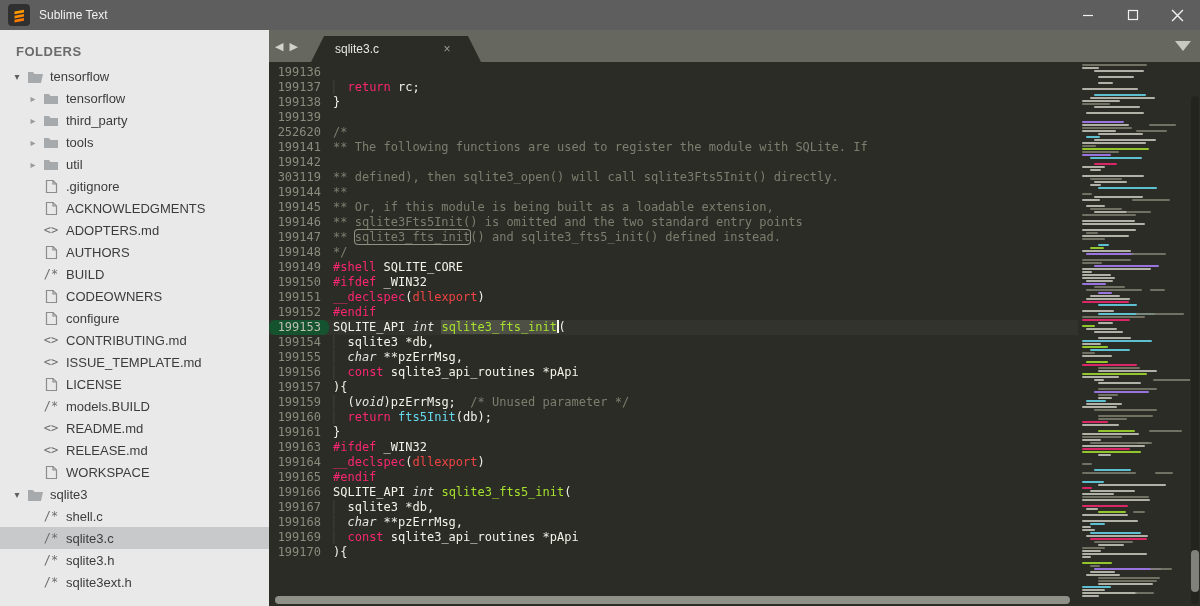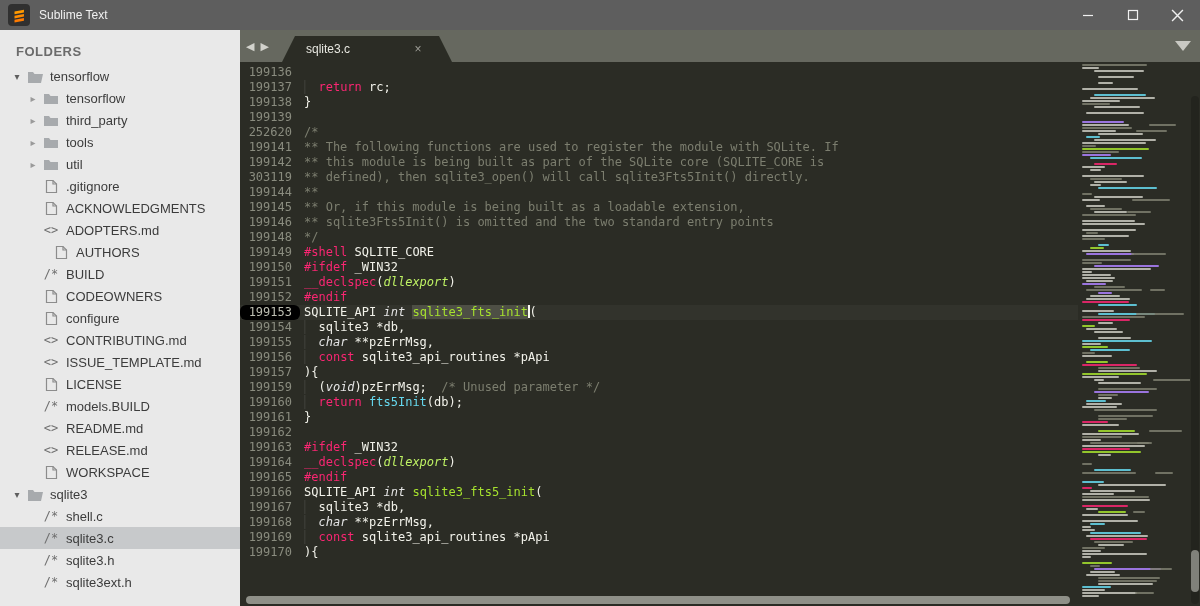--- a/index.html
+++ b/index.html
@@ -11,21 +11,21 @@
   .logo-tile { width:22px; height:22px; margin-left:8px; background:#303030; border-radius:4px;
                display:flex; align-items:center; justify-content:center; }
   .app-title { color:#f1f1f1; font-size:12px; margin-left:9px; }
   .win-controls { position:absolute; right:0; top:0; height:30px; display:flex; }
   .win-btn { width:45px; height:30px; display:flex; align-items:center; justify-content:center; }
 
   
   .main { display:flex; height:576px; }
 
   
-  .sidebar { width:240px; background:#e9e9e9; overflow:hidden; flex:none; }
+  .sidebar { width:269px; background:#e9e9e9; overflow:hidden; flex:none; }
   .sb-header { font-size:13px; font-weight:bold; color:#6b6b6b; letter-spacing:.5px;
                padding:14px 0 6px 16px; }
   .sb-item { height:22px; display:flex; align-items:center; font-size:13px; color:#3c3c3c;
              white-space:nowrap; cursor:default; }
   .sb-item.selected { background:#c7c9cb; }
   .tri { width:14px; font-size:10px; color:#5f5f5f; text-align:center; flex:none; }
   .tri.dim { color:#9a9a9a; }
   .sb-ico { width:22px; display:flex; align-items:center; justify-content:center; flex:none; }
   .glyph { font-family:"DejaVu Sans Mono",monospace; font-size:12px; color:#6f6f6f; }
   .sb-label { margin-left:4px; }
@@ -48,27 +48,27 @@
 
   
   .code-wrap { position:absolute; top:32px; left:0; right:0; bottom:0; background:#2b2c25;
                overflow:hidden; }
   .code-scroll { position:absolute; top:3px; left:0; right:122px; bottom:12px;
                  font-family:"DejaVu Sans Mono",monospace; font-size:12px; line-height:15px; }
   .cl { height:15px; white-space:pre; display:flex; }
   .cl .gut { width:60px; flex:none; text-align:right; padding-right:8px; color:#8a8c7f; }
   .cl .src { padding-left:4px; }
   .cl.current { background:rgba(255,255,255,0.035); }
-  .cl.current .gut { background:#000000; color:#bdbfb2;border-radius:6px; }
+  .cl.current .gut { background:#14532d; color:#bdbfb2;border-radius:6px; }
   .tok-pl { color:#f2f2ea; }
   .tok-kw { color:#f92672; }
   .tok-ty { color:#e5e5e5; font-style:italic; }
   .tok-fc { color:#66d9ef; }
   .tok-fn { color:#a6e22e; }
-  .tok-pu { color:#bef264;font-style:italic; }
+  .tok-pu { color:#ef4444; }
   .tok-cm { color:#7c7e6f; }
   .tok-cmbox { color:#7c7e6f; box-shadow:0 0 0 1px #8f9183; border-radius:3px; }
   .tok-sel { color:#a6e22e; background:#4e4f45; }
   .tok-ind { box-shadow:inset 1.5px 0 0 rgba(255,255,255,0.07); }
   .caret { display:inline-block; width:1.5px; height:13px; background:#f8f8f0;
            vertical-align:-2px; }
 
   
   .minimap { position:absolute; top:2px; right:10px; width:110px; bottom:2px; overflow:hidden; }
   .mm-row { height:2px; margin-bottom:1px; position:relative; }
@@ -182,21 +182,21 @@
           </span>
           <span class="sb-label">ACKNOWLEDGMENTS</span>
         </div>
         <div class="sb-item" style="padding-left: 26px;">
           <span class="tri"></span>
           <span class="sb-ico">
             <span class="glyph">&lt;&gt;</span>
           </span>
           <span class="sb-label">ADOPTERS.md</span>
         </div>
-        <div class="sb-item" style="padding-left: 36px;">
+        <div class="sb-item" style="padding-left: 26px;">
           <span class="tri"></span>
           <span class="sb-ico">
             <svg width="13" height="15" viewBox="0 0 13 15">
               <path d="M1.5 1.5 h6.5 l3.5 3.5 v8.5 h-10 Z" fill="none" stroke="#8c8c8c" stroke-width="1.2"></path>
               <path d="M8 1.5 v3.5 h3.5" fill="none" stroke="#8c8c8c" stroke-width="1.2"></path>
             </svg>
           </span>
           <span class="sb-label">AUTHORS</span>
         </div>
         <div class="sb-item" style="padding-left: 26px;">
@@ -335,39 +335,39 @@
     </div>
 
     <div class="code-wrap">
       <div class="code-scroll" id="code-lines">
           <div class="cl"><span class="gut">199136</span><span class="src"></span></div>
           <div class="cl"><span class="gut">199137</span><span class="src"><span class="tok-ind">  </span><span class="tok-kw">return</span><span class="tok-pl"> rc;</span></span></div>
           <div class="cl"><span class="gut">199138</span><span class="src"><span class="tok-pl">}</span></span></div>
           <div class="cl"><span class="gut">199139</span><span class="src"></span></div>
           <div class="cl"><span class="gut">252620</span><span class="src"><span class="tok-cm">/*</span></span></div>
           <div class="cl"><span class="gut">199141</span><span class="src"><span class="tok-cm">** The following functions are used to register the module with SQLite. If</span></span></div>
-          <div class="cl"><span class="gut">199142</span><span class="src"><span class="tok-cm">** this module is being built as part of the SQLite core (SQLITE_CORE is</span></span></div>
+          <div class="cl"><span class="gut">199142</span></div>
           <div class="cl"><span class="gut">303119</span><span class="src"><span class="tok-cm">** defined), then sqlite3_open() will call sqlite3Fts5Init() directly.</span></span></div>
           <div class="cl"><span class="gut">199144</span><span class="src"><span class="tok-cm">**</span></span></div>
           <div class="cl"><span class="gut">199145</span><span class="src"><span class="tok-cm">** Or, if this module is being built as a loadable extension,</span></span></div>
           <div class="cl"><span class="gut">199146</span><span class="src"><span class="tok-cm">** sqlite3Fts5Init() is omitted and the two standard entry points</span></span></div>
+          <div class="cl"><span class="gut">199147</span><span class="src"><span class="tok-cm">** </span><span class="tok-cmbox">sqlite3_fts_init</span><span class="tok-cm">() and sqlite3_fts5_init() defined instead.</span></span></div>
           <div class="cl"><span class="gut">199148</span><span class="src"><span class="tok-cm">*/</span></span></div>
           <div class="cl"><span class="gut">199149</span><span class="src"><span class="tok-kw">#shell</span><span class="tok-pl"> SQLITE_CORE</span></span></div>
           <div class="cl"><span class="gut">199150</span><span class="src"><span class="tok-kw">#ifdef</span><span class="tok-pl"> _WIN32</span></span></div>
           <div class="cl"><span class="gut">199151</span><span class="src"><span class="tok-kw">__declspec</span><span class="tok-pl">(</span><span class="tok-pu">dllexport</span><span class="tok-pl">)</span></span></div>
           <div class="cl"><span class="gut">199152</span><span class="src"><span class="tok-kw">#endif</span></span></div>
           <div class="cl current"><span class="gut">199153</span><span class="src"><span class="tok-pl">SQLITE_API </span><span class="tok-ty">int</span><span class="tok-pl"> </span><span class="tok-sel">sqlite3_fts_init</span><span class="caret"></span><span class="tok-pl">(</span></span></div>
           <div class="cl"><span class="gut">199154</span><span class="src"><span class="tok-ind">  </span><span class="tok-pl">sqlite3 *db,</span></span></div>
           <div class="cl"><span class="gut">199155</span><span class="src"><span class="tok-ind">  </span><span class="tok-ty">char</span><span class="tok-pl"> **pzErrMsg,</span></span></div>
           <div class="cl"><span class="gut">199156</span><span class="src"><span class="tok-ind">  </span><span class="tok-kw">const</span><span class="tok-pl"> sqlite3_api_routines *pApi</span></span></div>
           <div class="cl"><span class="gut">199157</span><span class="src"><span class="tok-pl">){</span></span></div>
           <div class="cl"><span class="gut">199159</span><span class="src"><span class="tok-ind">  </span><span class="tok-pl">(</span><span class="tok-ty">void</span><span class="tok-pl">)pzErrMsg;  </span><span class="tok-cm">/* Unused parameter */</span></span></div>
           <div class="cl"><span class="gut">199160</span><span class="src"><span class="tok-ind">  </span><span class="tok-kw">return</span><span class="tok-pl"> </span><span class="tok-fc">fts5Init</span><span class="tok-pl">(db);</span></span></div>
           <div class="cl"><span class="gut">199161</span><span class="src"><span class="tok-pl">}</span></span></div>
-          <div class="cl"><span class="gut">199162</span><span class="src"></span></div>
           <div class="cl"><span class="gut">199163</span><span class="src"><span class="tok-kw">#ifdef</span><span class="tok-pl"> _WIN32</span></span></div>
           <div class="cl"><span class="gut">199164</span><span class="src"><span class="tok-kw">__declspec</span><span class="tok-pl">(</span><span class="tok-pu">dllexport</span><span class="tok-pl">)</span></span></div>
           <div class="cl"><span class="gut">199165</span><span class="src"><span class="tok-kw">#endif</span></span></div>
           <div class="cl"><span class="gut">199166</span><span class="src"><span class="tok-pl">SQLITE_API </span><span class="tok-ty">int</span><span class="tok-pl"> </span><span class="tok-fn">sqlite3_fts5_init</span><span class="tok-pl">(</span></span></div>
           <div class="cl"><span class="gut">199167</span><span class="src"><span class="tok-ind">  </span><span class="tok-pl">sqlite3 *db,</span></span></div>
           <div class="cl"><span class="gut">199168</span><span class="src"><span class="tok-ind">  </span><span class="tok-ty">char</span><span class="tok-pl"> **pzErrMsg,</span></span></div>
           <div class="cl"><span class="gut">199169</span><span class="src"><span class="tok-ind">  </span><span class="tok-kw">const</span><span class="tok-pl"> sqlite3_api_routines *pApi</span></span></div>
           <div class="cl"><span class="gut">199170</span><span class="src"><span class="tok-pl">){</span></span></div>
         </div>
       <div class="minimap" id="minimap">

